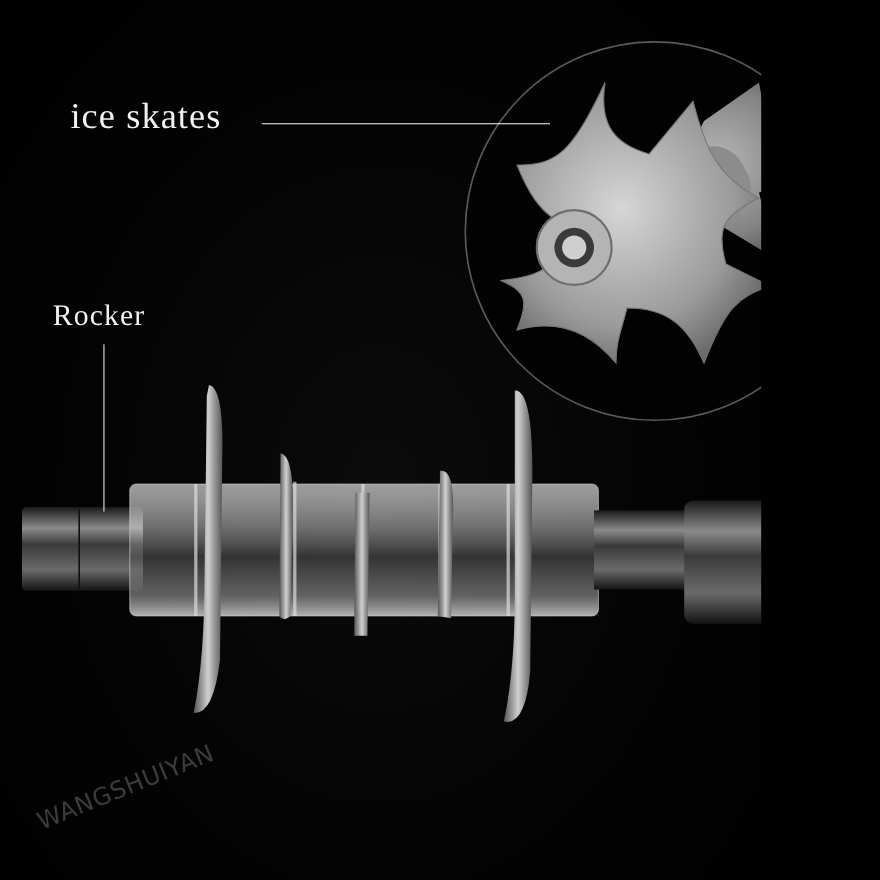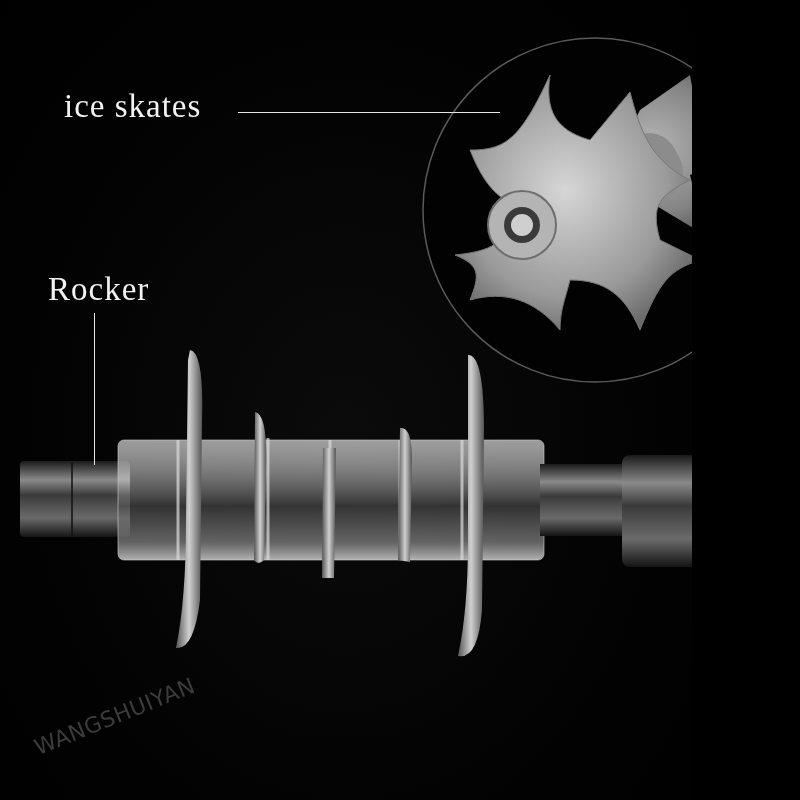--- a/index.html
+++ b/index.html
@@ -6,21 +6,21 @@
     .canvas {
       position: relative; width: 692px; height: 800px; overflow: hidden;
       background: radial-gradient(ellipse at 50% 55%, #0b0b0b 0%, #030303 60%, #000 100%);
       font-family: "Liberation Serif", "DejaVu Serif", serif;
     }
     .label {
       position: absolute; color: #f2f2f2; letter-spacing: 1px;
       font-family: "Liberation Serif", "DejaVu Serif", serif;
     }
     .label-ice { left: 64px; top: 88px; font-size: 33px; }
-    .label-rocker { left: 48px; top: 271px; font-size: 33px; }
+    .label-rocker { left: 48px; top: 271px; font-size: 27px; }
     .leader-h { position: absolute; left: 238px; top: 112px; width: 262px; height: 1px; background: #e6e6e6; }
     .leader-v { position: absolute; left: 94px; top: 313px; width: 1px; height: 152px; background: #e6e6e6; }
     .watermark {
       position: absolute; left: 40px; top: 735px; font-size: 22px; color: #3c3c3c;
       font-family: "DejaVu Sans", sans-serif; transform: rotate(-22deg); transform-origin: left bottom;
       letter-spacing: 0.5px;
     }
     svg { position: absolute; left: 0; top: 0; }
   </style>
 </head>

